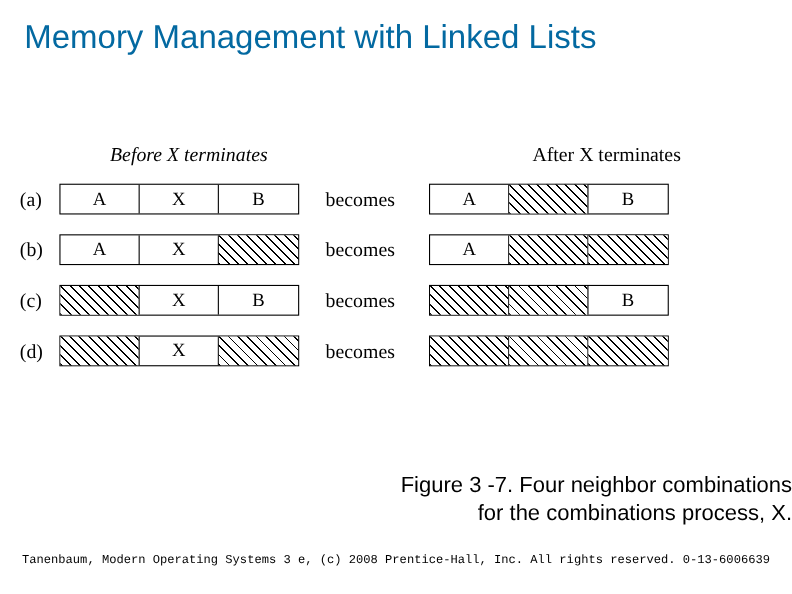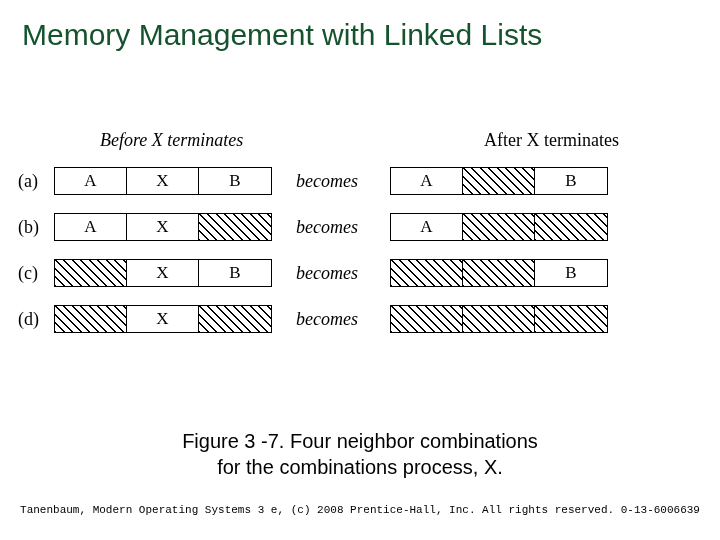--- a/index.html
+++ b/index.html
@@ -5,21 +5,21 @@
   * { box-sizing: border-box; }
   body {
     margin: 0;
     width: 720px;
     height: 540px;
     background: #fff;
     font-family: Arial, Helvetica, sans-serif;
     position: relative;
   }
   .title {
-    color: #14532d;
+    color: #0369a1;
     font-size: 30px;
     font-weight: 400;
     padding: 18px 0 0 22px;
   }
   .headers {
     position: absolute;
     top: 130px;
     left: 0;
     right: 0;
     font-family: "Times New Roman", serif;
@@ -59,28 +59,27 @@
   .hatch {
     background: repeating-linear-gradient(
       45deg,
       #000 0, #000 1.2px,
       #fff 1.2px, #fff 6px
     );
   }
   .becomes {
     width: 118px;
     padding-left: 24px;
-    font-style: italic;
   }
   .caption {
     position: absolute;
     top: 428px;
     left: 0;
     right: 0;
-    text-align: center;
+    text-align: right;
     font-size: 20px;
     line-height: 1.3;
   }
   .footer {
     position: absolute;
     bottom: 24px;
     left: 0;
     right: 0;
     text-align: center;
     font-family: Liberation Mono, monospace;

